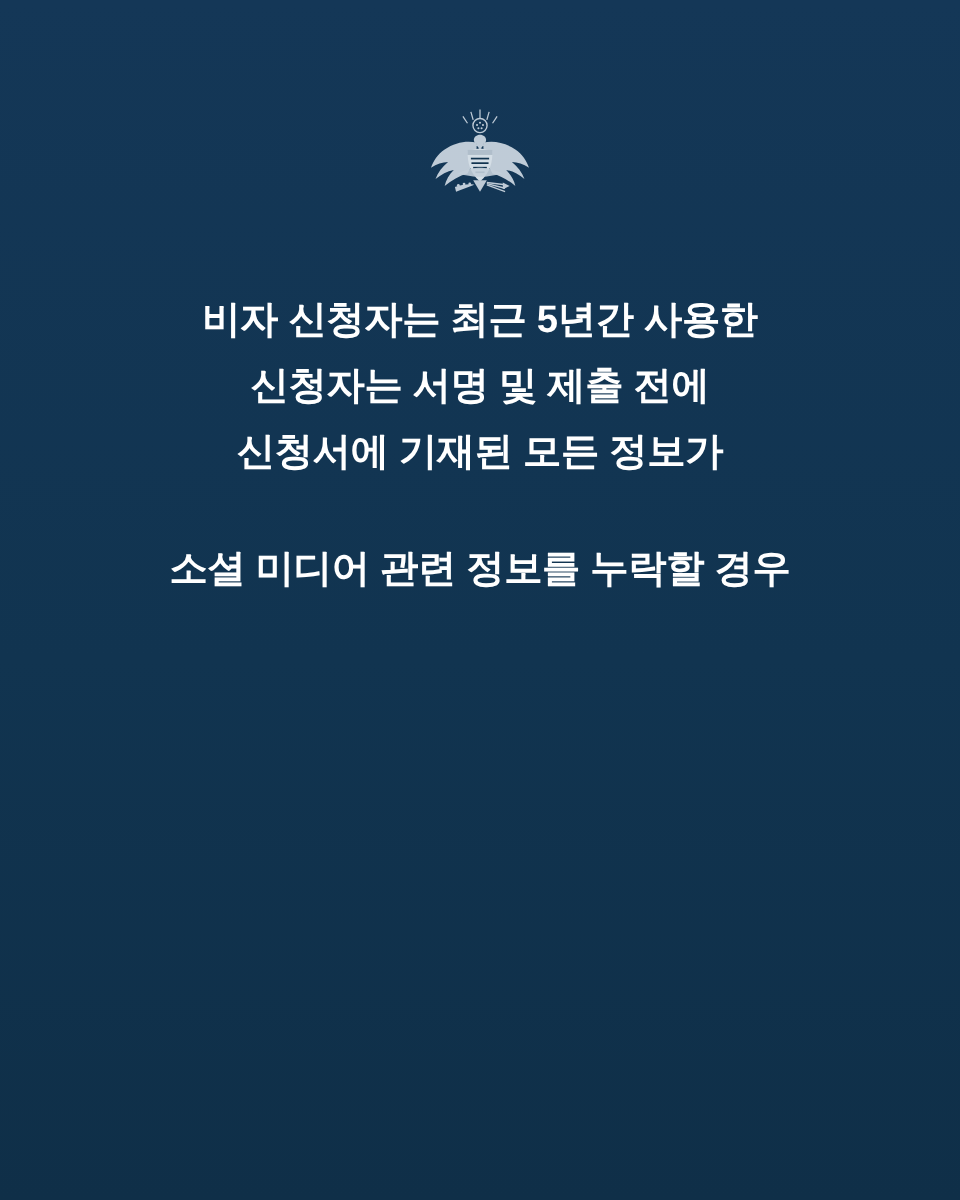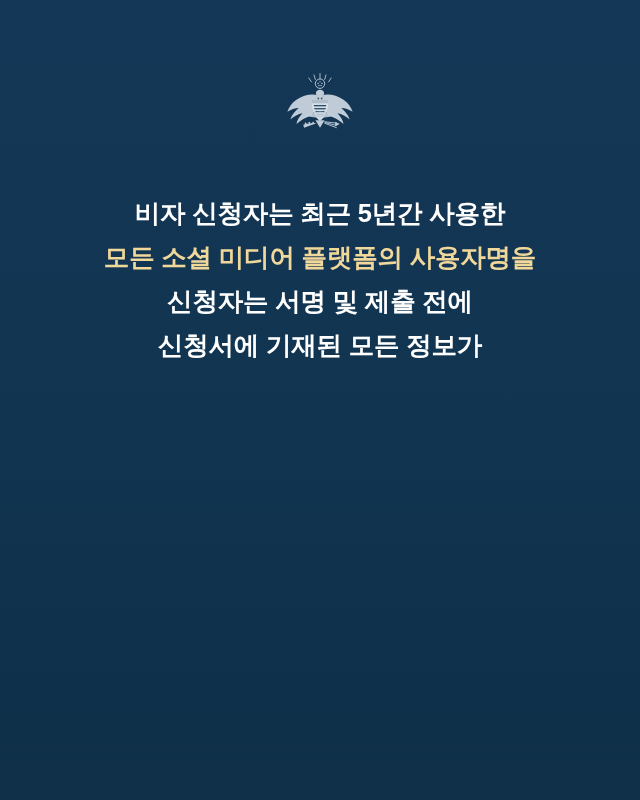--- a/index.html
+++ b/index.html
@@ -105,21 +105,21 @@
         <line x1="72" y1="70" x2="56" y2="68"></line>
       </g>
       <path d="M70 68 l6 3 l-6 3 z"></path>
 
       <path d="M30 60 C38 56 46 55 50 55 C54 55 62 56 70 60 C62 62 54 63 50 63 C46 63 38 62 30 60 z" fill="#cdd8e2" opacity="0.9"></path>
     </g>
   </svg>
 
   <div class="message">
     <span class="line">비자 신청자는 최근 5년간 사용한</span>
-    <span class="line hl">모든 소셜 미디어 플랫폼의 사용자명을</span>
     <span class="line">신청자는 서명 및 제출 전에</span>
     <span class="line">신청서에 기재된 모든 정보가</span>
 
     <span class="spacer"></span>
 
+    <span class="line">소셜 미디어 관련 정보를 누락할 경우</span>
   </div>
 
 </div>
 
 </body></html>

